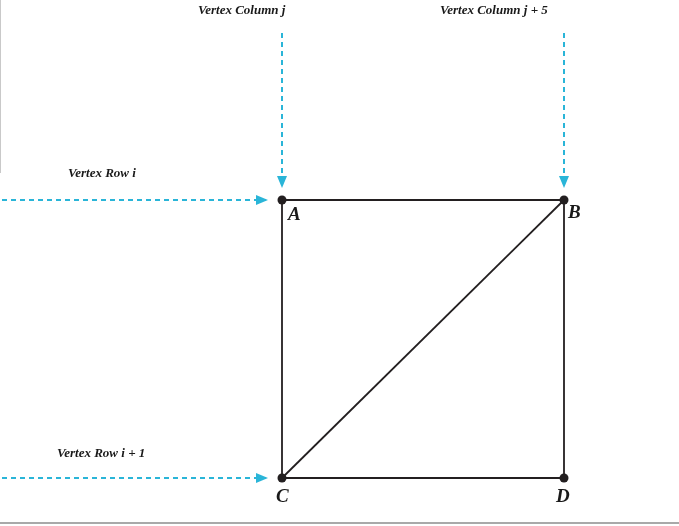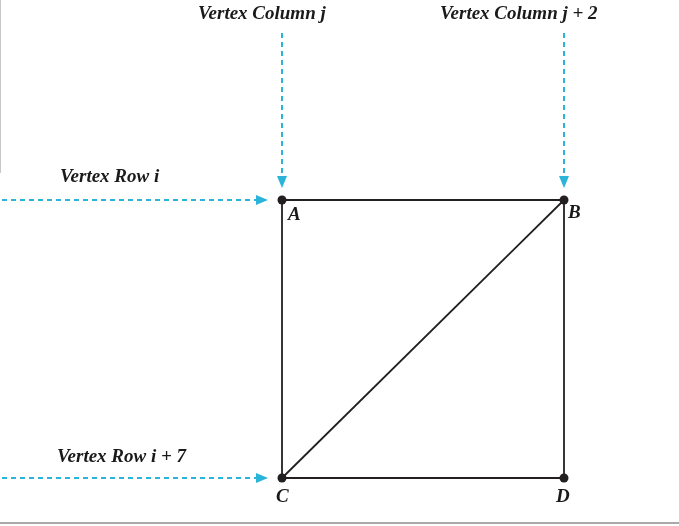--- a/index.html
+++ b/index.html
@@ -29,21 +29,21 @@
     stroke: var(--arrow-color, #2ab5d8);
     stroke-width: 2;
     stroke-dasharray: 5 4;
     fill: none;
   }
   #arrowhead polygon { fill: var(--arrow-color, #2ab5d8); }
   .label {
     position: absolute;
     font-style: italic;
     font-weight: 600;
-    font-size: 19px;
+    font-size: 13px;
     line-height: 1.1;
     color: var(--text-color, #1a1a1a);
     white-space: nowrap;
     font-family: Liberation Serif, serif;
   }
   .vertex-letter {
     position: absolute;
     font-style: italic;
     font-weight: 600;
     font-size: 19px;
@@ -88,25 +88,25 @@
     <line class="arrow" x1="2" y1="478" x2="266" y2="478" marker-end="url(#arrowhead)"></line>
 
     <circle class="dot" cx="282" cy="200" r="4.5"></circle>
     <circle class="dot" cx="564" cy="200" r="4.5"></circle>
     <circle class="dot" cx="282" cy="478" r="4.5"></circle>
     <circle class="dot" cx="564" cy="478" r="4.5"></circle>
   </svg>
 
   <div class="label" style="left:198px; top:3px;">Vertex Column j</div>
 
-  <div class="label" style="left:440px; top:3px;">Vertex Column j + 2</div>
+  <div class="label" style="left:440px; top:3px;">Vertex Column j + 5</div>
 
-  <div class="label" style="left:60px; top:166px;">Vertex Row i</div>
+  <div class="label" style="left:68px; top:166px;">Vertex Row i</div>
 
-  <div class="label" style="left:57px; top:446px;">Vertex Row i + 7</div>
+  <div class="label" style="left:57px; top:446px;">Vertex Row i + 1</div>
 
 
   <div class="vertex-letter" style="left:288px; top:203px;">A</div>
 
   <div class="vertex-letter" style="left:568px; top:201px;">B</div>
 
   <div class="vertex-letter" style="left:276px; top:485px;">C</div>
 
   <div class="vertex-letter" style="left:556px; top:485px;">D</div>
 

